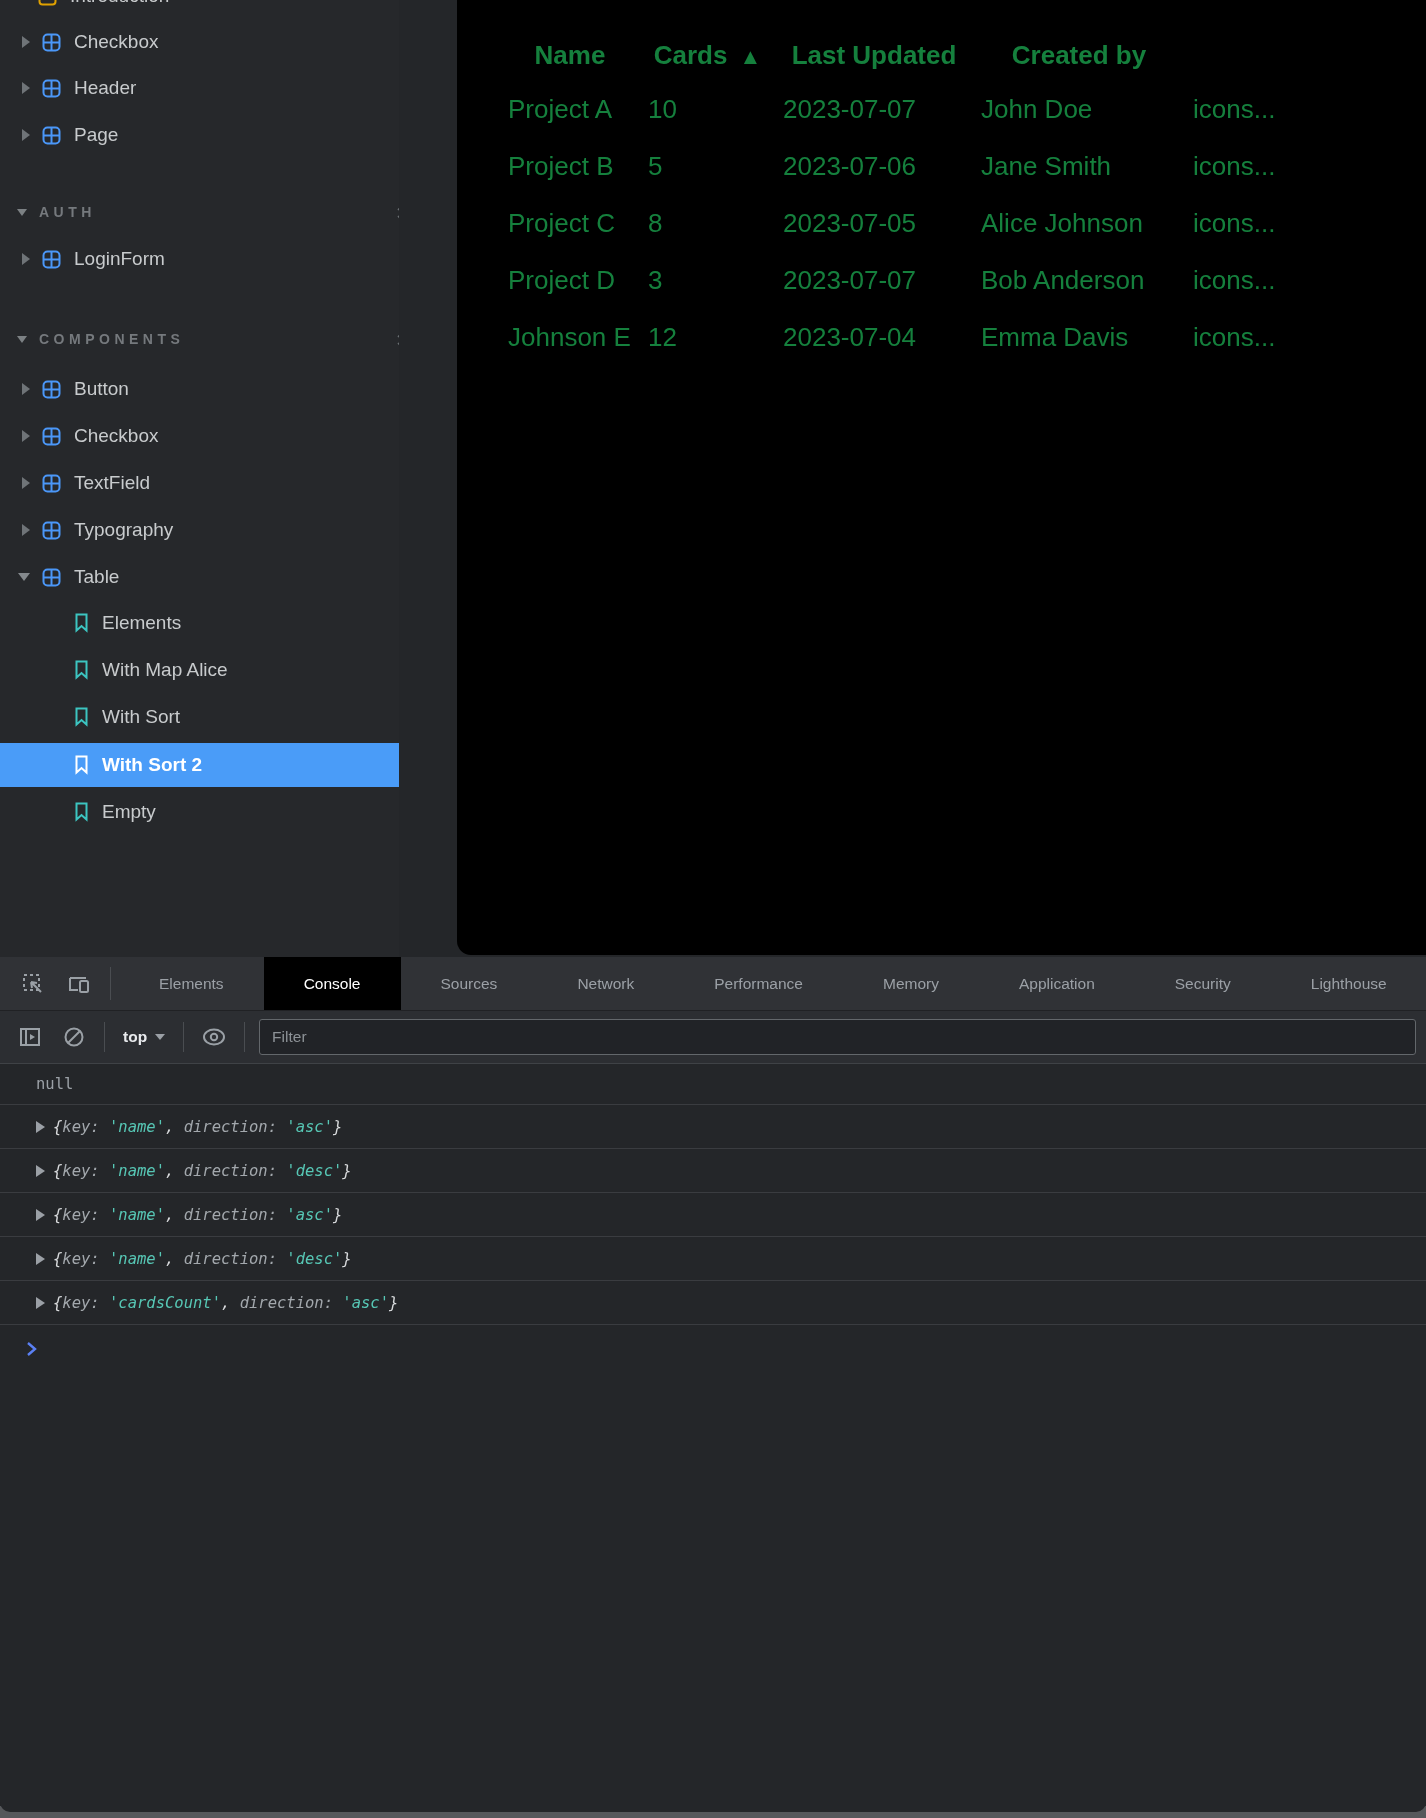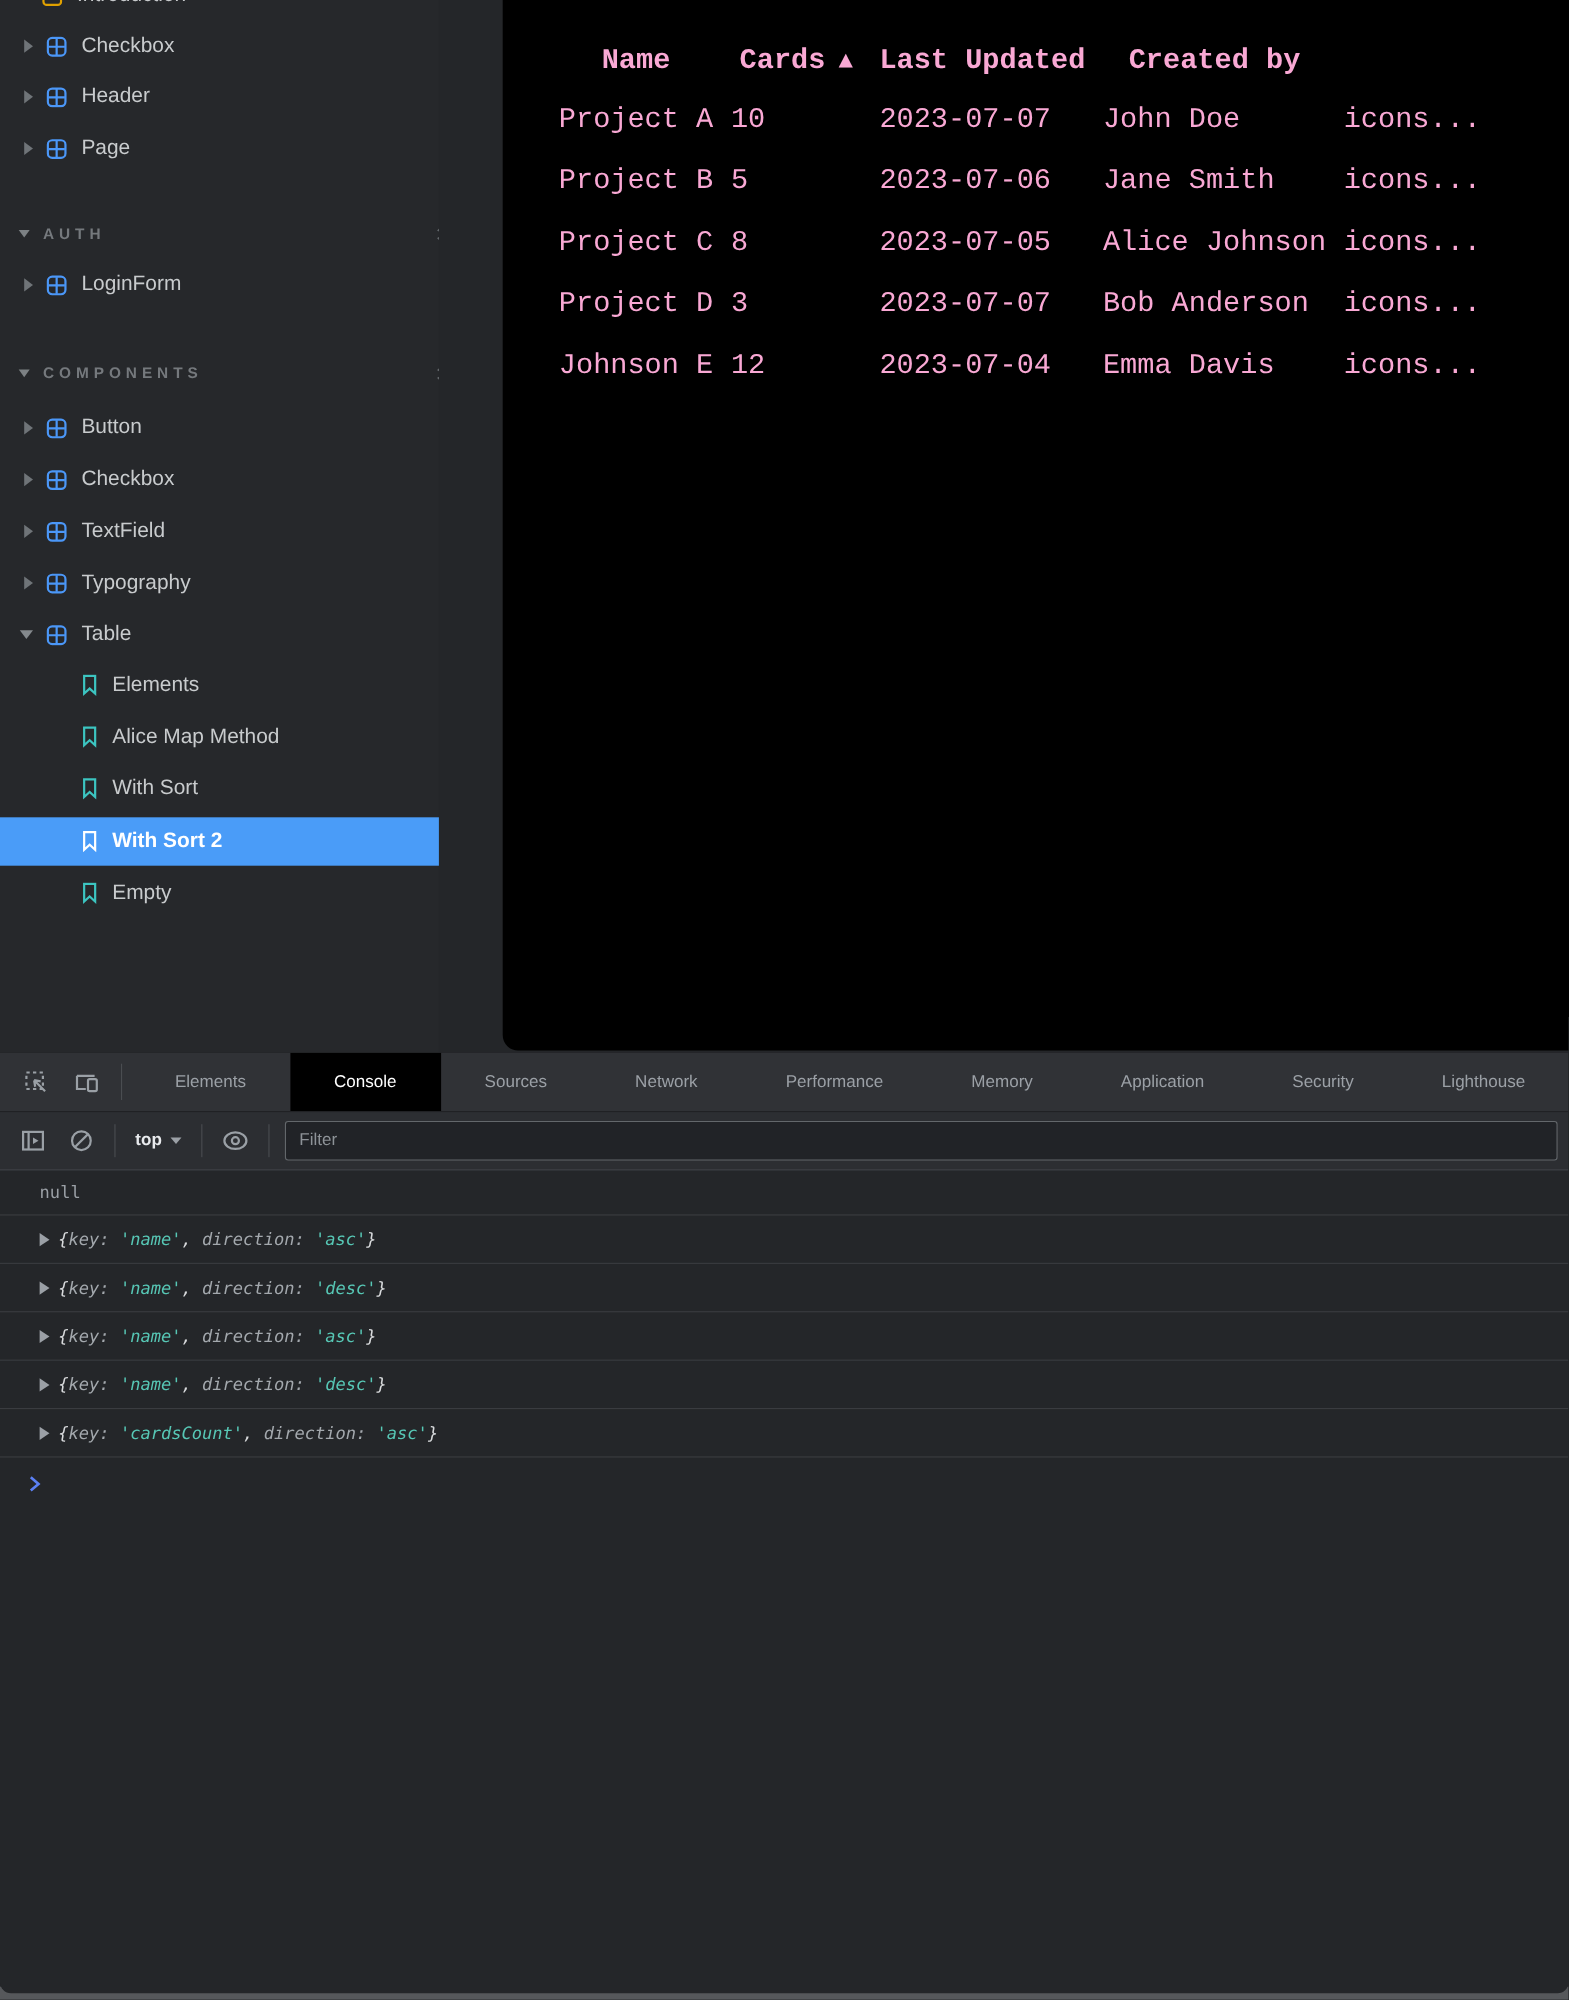--- a/index.html
+++ b/index.html
@@ -17,21 +17,21 @@
   .caret-r{width:0;height:0;border-left:8px solid #6f7478;border-top:6px solid transparent;border-bottom:6px solid transparent;margin-left:22px;margin-right:12px;flex:none;}
   .caret-d{width:0;height:0;border-top:8px solid #84898d;border-left:6px solid transparent;border-right:6px solid transparent;margin-left:20px;margin-right:14px;flex:none;}
   .sec-caret{width:0;height:0;border-top:7px solid #7c8184;border-left:5px solid transparent;border-right:5px solid transparent;margin-left:17px;margin-right:12px;flex:none;}
   .sec-lbl{font-size:14px;font-weight:bold;letter-spacing:4.5px;color:#75797d;}
   .grid-ic{flex:none;margin-right:13px;}
   .bm-ic{flex:none;margin-left:74px;margin-right:13px;}
   .doc-ic{flex:none;margin-left:38px;margin-right:13px;}
   .expall{position:absolute;right:46px;top:12px;}
   
   .canvas{position:absolute;left:457px;top:0;width:969px;height:955px;background:#000;border-bottom-left-radius:14px;}
-  table.preview{border-collapse:separate;border-spacing:0;margin:30px 0 0 43px;color:#f9a8d4;font-size:26px;font-family:Liberation Mono, monospace;}
+  table.preview{border-collapse:separate;border-spacing:0;margin:30px 0 0 43px;color:#15803d;font-size:26px;}
   table.preview th{font-weight:bold;text-align:center;padding:10px 8px;white-space:nowrap;}
   table.preview td{font-weight:normal;text-align:left;padding:13px 8px;white-space:nowrap;}
   .col-name{width:124px;} .col-cards{width:119px;} .col-upd{width:182px;} .col-cre{width:196px;} .col-act{width:150px;}
   .sort-arrow{margin-left:12px;font-size:22px;}
   
   .devtools{position:absolute;left:0;top:957px;width:1426px;height:855px;background:#242629;border-bottom-left-radius:10px;border-bottom-right-radius:10px;overflow:hidden;}
   .bottom-strip{position:absolute;left:0;top:1806px;width:1426px;height:12px;background:#56585b;}
   .tabbar{height:53px;background:#303236;display:flex;align-items:stretch;border-bottom:1px solid #202124;}
   .tabbar .icbtn{width:46px;display:flex;align-items:center;justify-content:center;flex:none;}
   .tabbar .icbtn:first-child{margin-left:10px;}
@@ -183,21 +183,21 @@
     <svg class="bm-ic" width="15" height="20" viewBox="0 0 15 20">
         <path d="M2.5 1.5 h10 v16 l-5,-4.5 l-5,4.5 z" fill="none" stroke="#3cc5c1" stroke-width="2"></path>
       </svg>
     <span class="lbl">Elements</span>
   </div>
 
   <div class="srow" style="top:648px">
     <svg class="bm-ic" width="15" height="20" viewBox="0 0 15 20">
         <path d="M2.5 1.5 h10 v16 l-5,-4.5 l-5,4.5 z" fill="none" stroke="#3cc5c1" stroke-width="2"></path>
       </svg>
-    <span class="lbl">Alice Map Method</span>
+    <span class="lbl">With Map Alice</span>
   </div>
 
   <div class="srow" style="top:695px">
     <svg class="bm-ic" width="15" height="20" viewBox="0 0 15 20">
         <path d="M2.5 1.5 h10 v16 l-5,-4.5 l-5,4.5 z" fill="none" stroke="#3cc5c1" stroke-width="2"></path>
       </svg>
     <span class="lbl">With Sort</span>
   </div>
 
   <div class="srow sel" style="top:743px">

